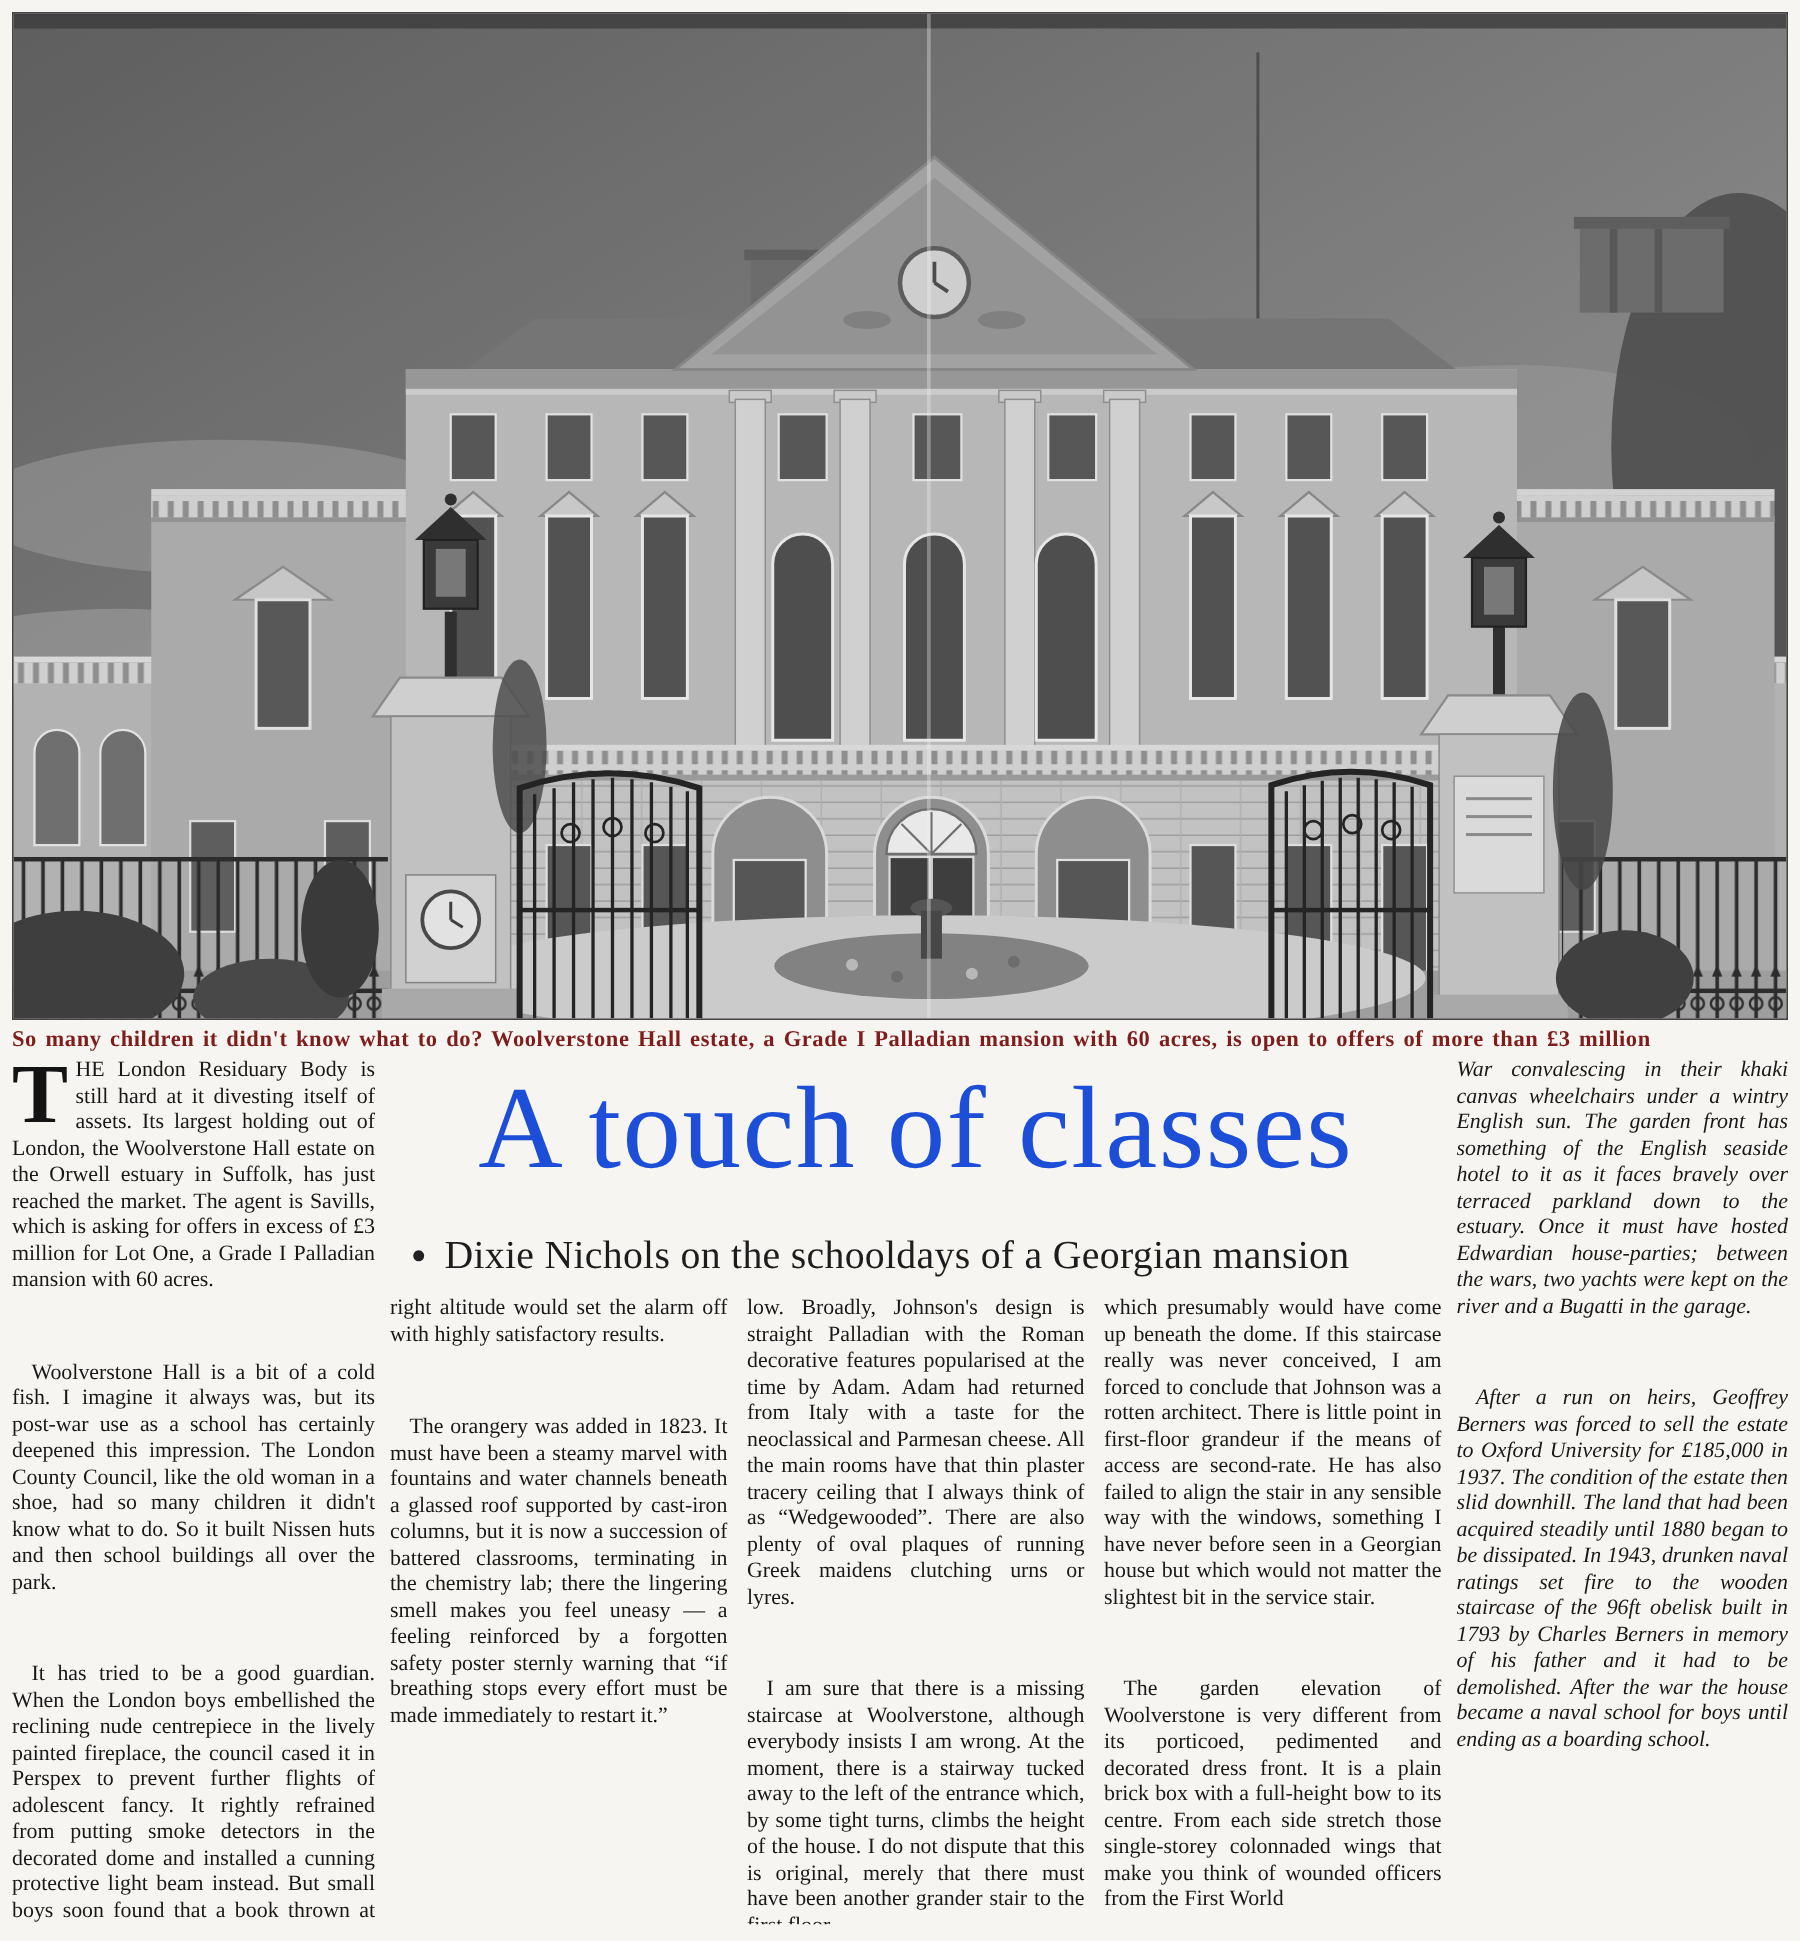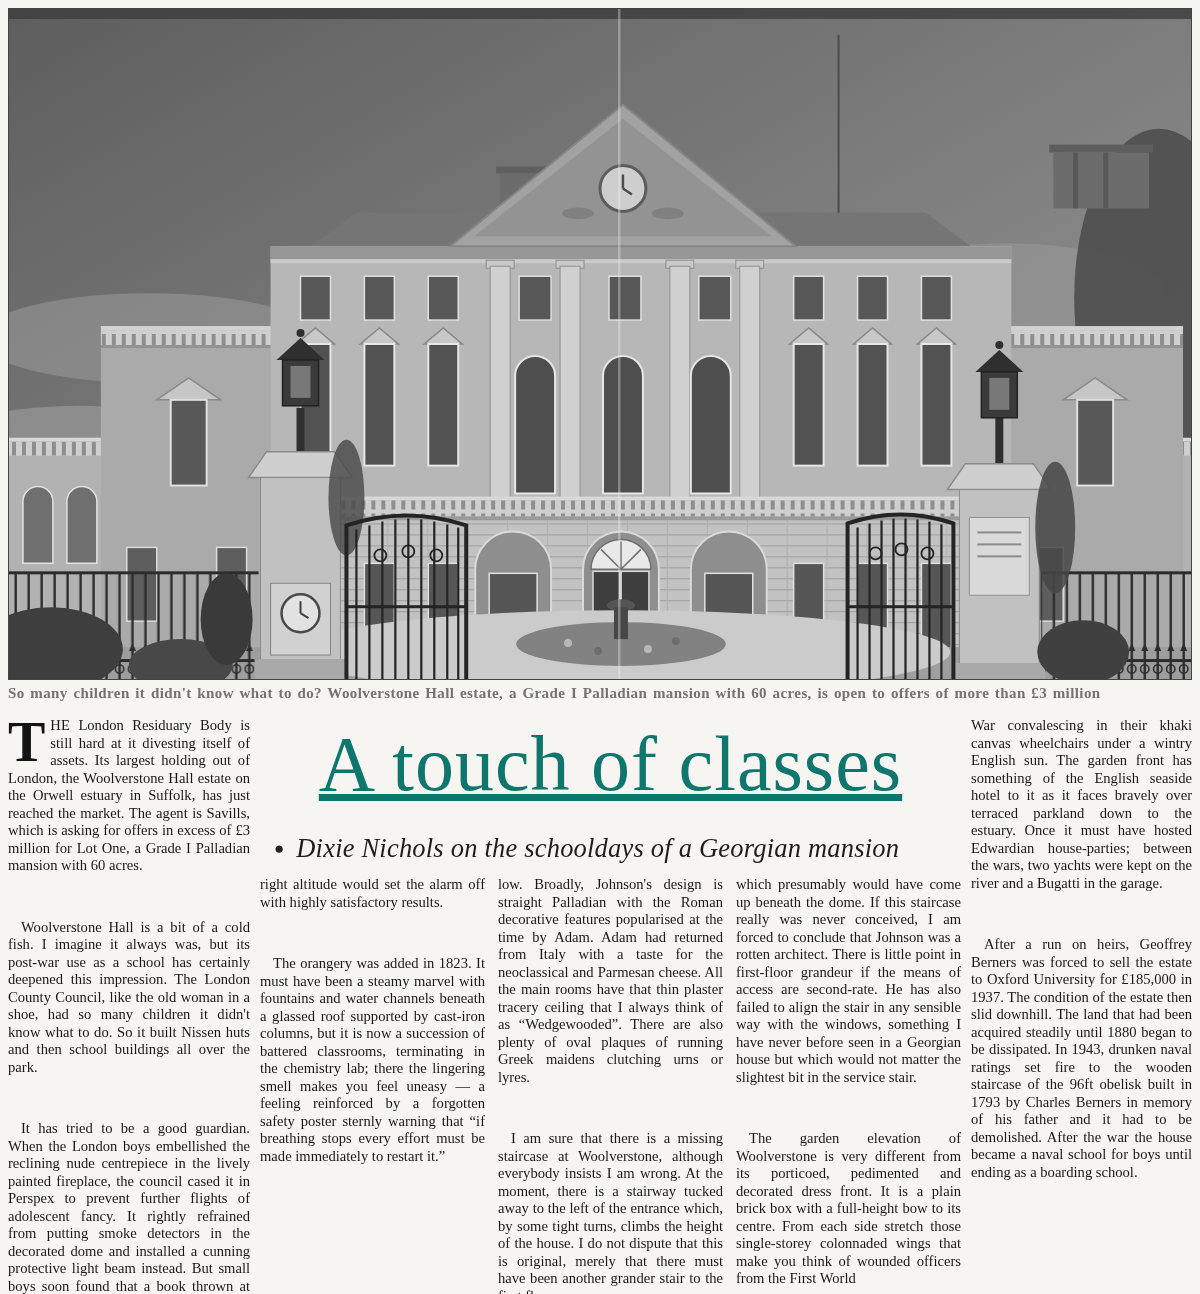--- a/index.html
+++ b/index.html
@@ -9,47 +9,47 @@
     font-family:"Liberation Serif", serif;
     color:#1b1b1b;
   }
   .page{position:relative;width:1200px;height:1294px;box-sizing:border-box;padding:8px 8px 0 8px;}
   .photo-frame{
     width:1184px;height:672px;box-sizing:border-box;
     border:1px solid #444;background:#8a8a8a;overflow:hidden;
   }
   .photo-frame svg{display:block;width:100%;height:100%;}
   .caption{
-    margin:5px 0 15px 0;
-    font-size:15px;font-weight:bold;color:#737373;
+    margin:5px 0 3px 0;
+    font-size:15px;font-weight:bold;color:#7f1d1d;
     letter-spacing:.4px;word-spacing:1.5px;white-space:nowrap;
   }
   .article{
     display:flex;gap:10px;margin-top:3px;height:578px;overflow:hidden;
   }
   .col{
     text-align:justify;
     font-size:14.6px;line-height:17.5px;color:#181818;
     overflow:hidden;
   }
   .col p{margin:0 0 2px 0;}
   .col p.ind{text-indent:13px;margin-top:44px;}
   .col-1{width:242px;flex:none;}
-  .col-5{width:221px;flex:none;}
+  .col-5{width:221px;flex:none;font-style:italic;}
   .middle{width:701px;flex:none;display:flex;flex-direction:column;}
   .headline{
     font-size:78px;line-height:82px;font-weight:normal;
-    text-align:center;letter-spacing:1px;color:#0f766e;margin:6px 0 0 0;text-decoration:underline;
+    text-align:center;letter-spacing:1px;color:#1d4ed8;margin:6px 0 0 0;
   }
   .byline-row{
     display:flex;align-items:center;gap:12px;
     margin:28px 0 12px 14px;
   }
   .byline-bullet{font-size:17px;line-height:1;color:#222;}
-  .byline-text{font-style:italic;font-size:26.5px;color:#1d1d1d;letter-spacing:.2px;}
+  .byline-text{font-size:26.5px;color:#1d1d1d;letter-spacing:.2px;}
   .middle-cols{display:flex;gap:13px;flex:1;overflow:hidden;justify-content:center;}
   .middle-cols .col{width:225px;}
   .dropcap{
     float:left;
     font-size:56px;line-height:46px;font-weight:bold;
     padding:2px 5px 0 0;color:#141414;
   }
 </style>
 </head>
 <body>

